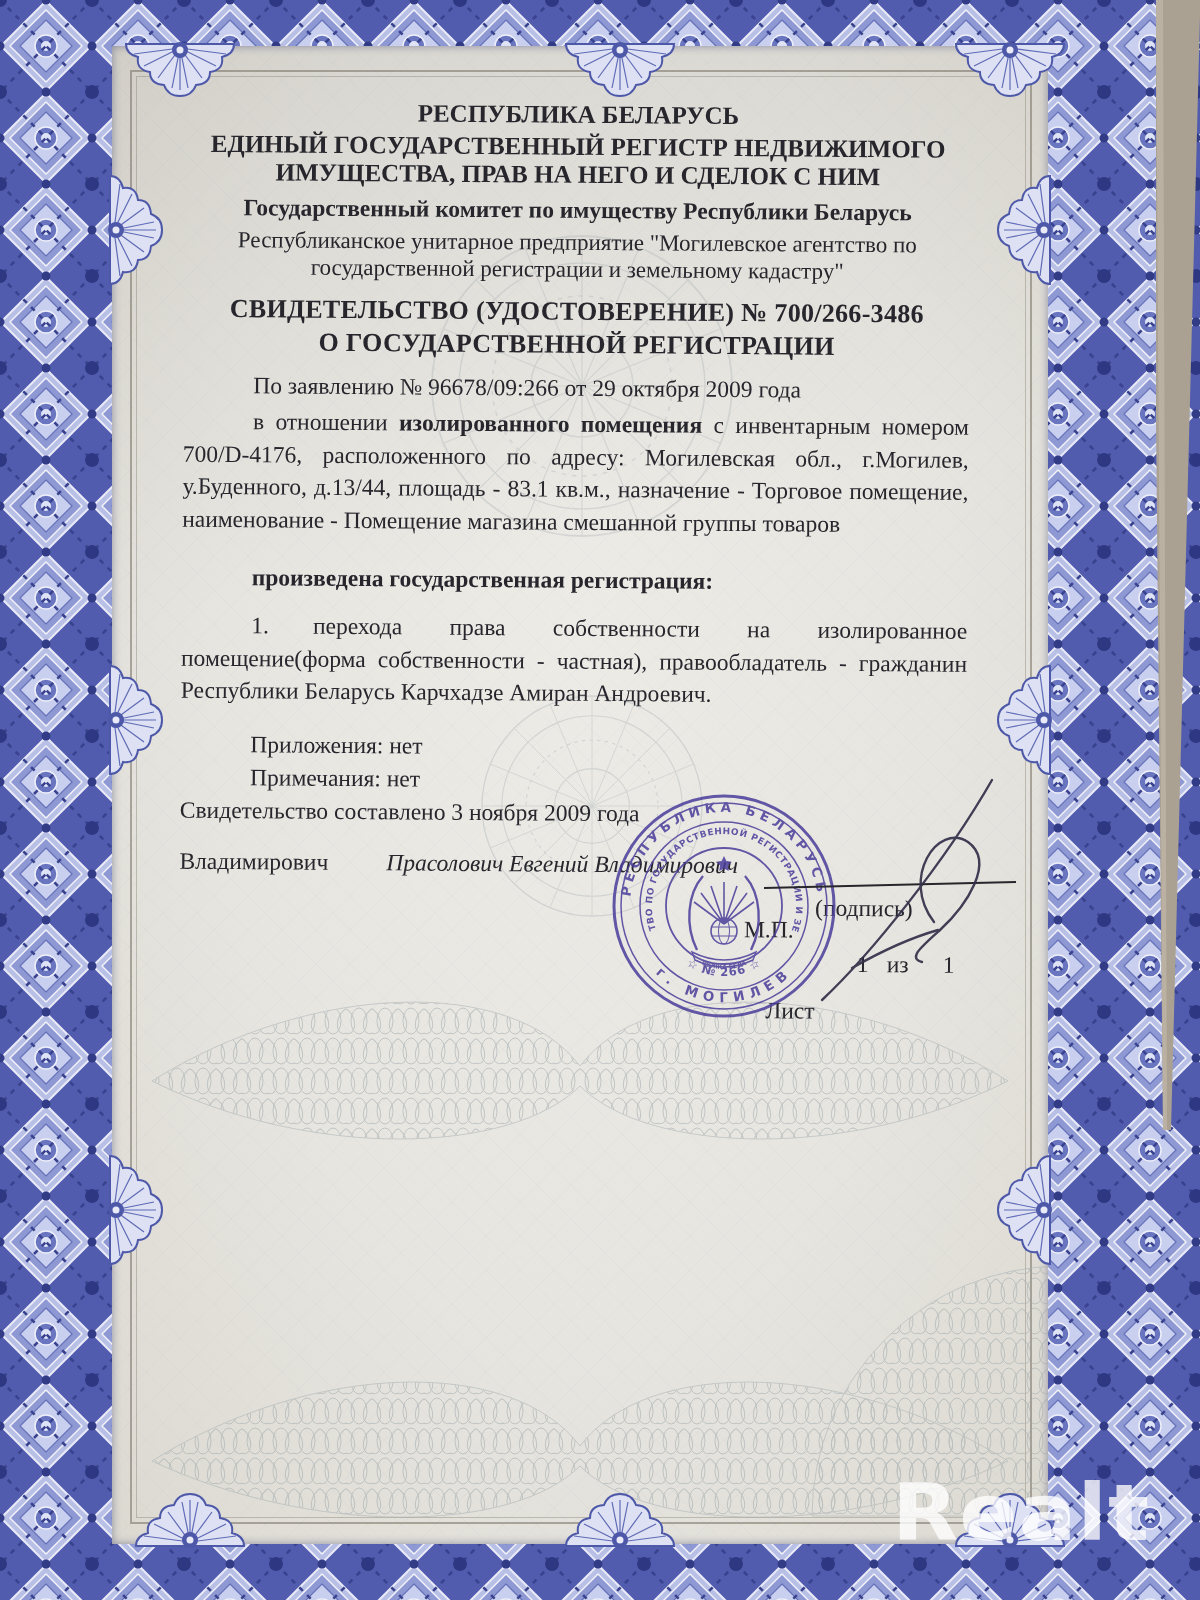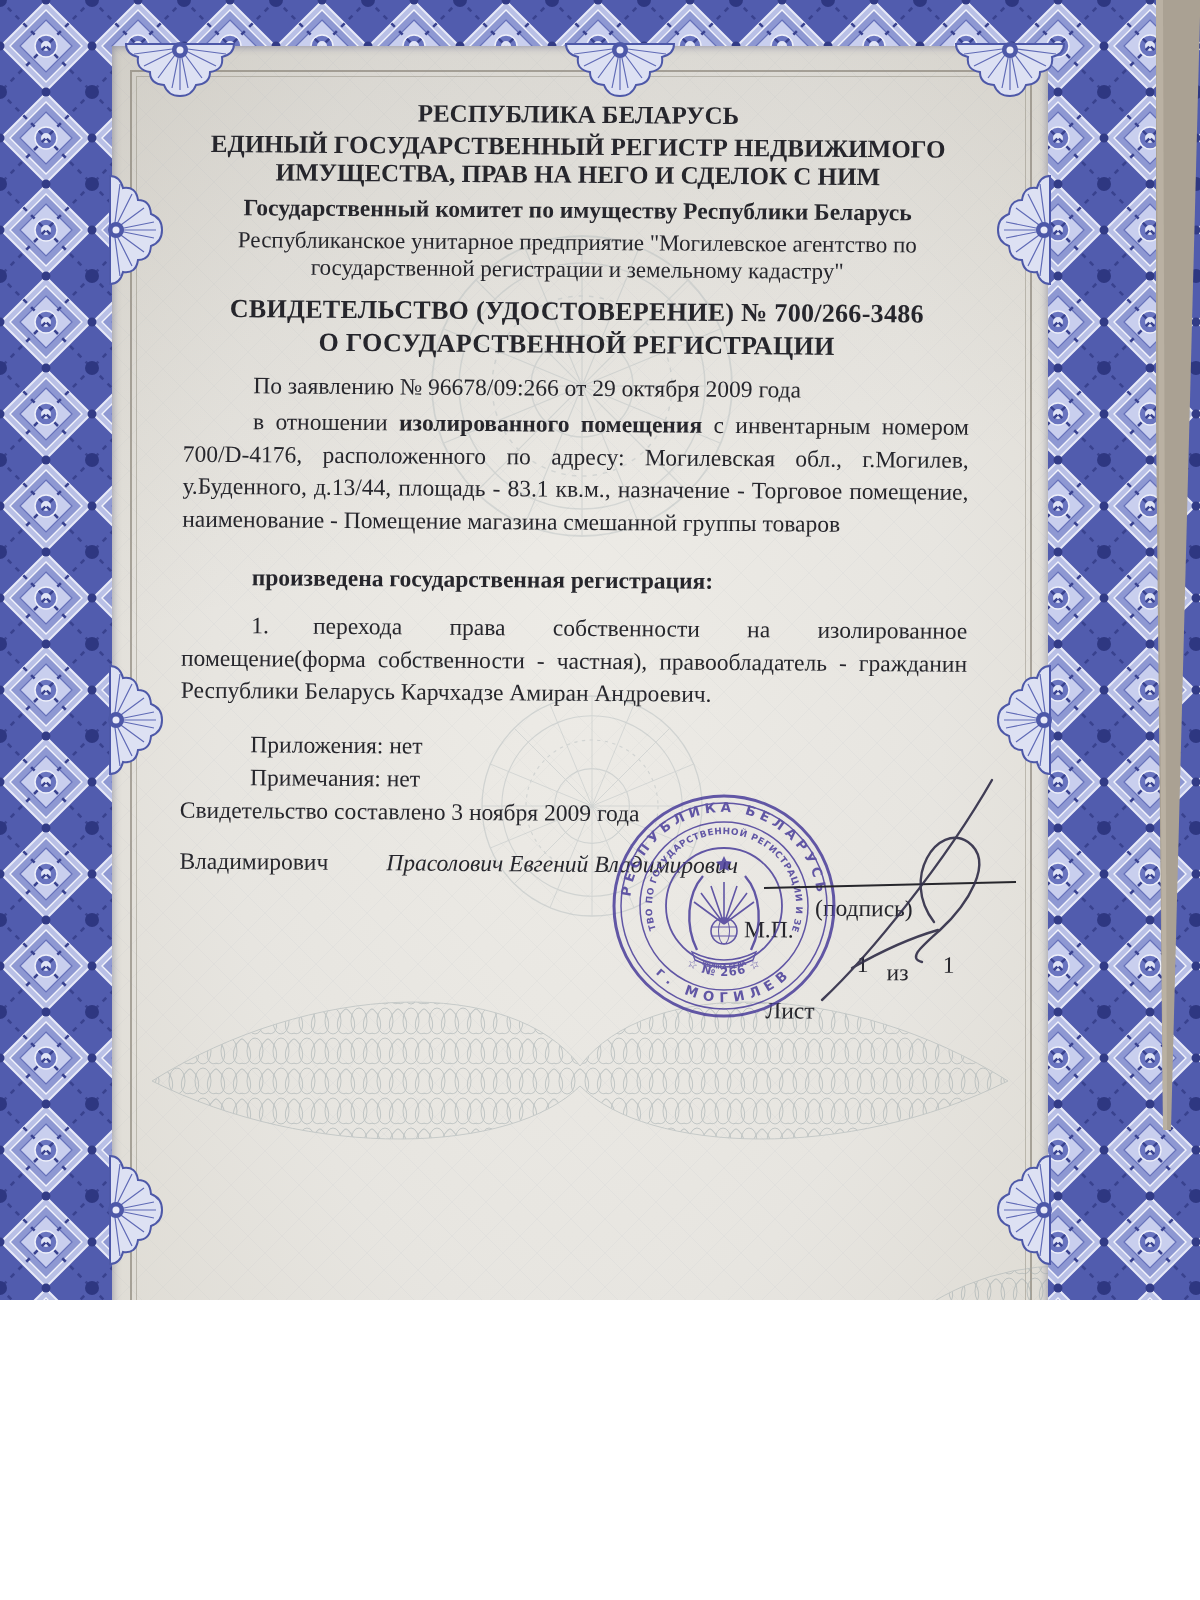--- a/index.html
+++ b/index.html
@@ -1,16 +1,16 @@
 <!DOCTYPE html>
 <html><head>
 <meta charset="utf-8">
 <style>
   html,body{margin:0;padding:0;}
-  #page{position:relative;width:1200px;height:1300px;overflow:hidden;
+  #page{position:relative;width:1200px;height:1600px;overflow:hidden;
         background:#3b82f6;font-family:"Liberation Serif",serif;}
   .layer{position:absolute;left:0;top:0;width:1200px;height:1600px;pointer-events:none;}
   #paper{position:absolute;left:112px;top:46px;width:936px;height:1498px;overflow:hidden;
          background:
            linear-gradient(168deg, rgba(105,100,90,0.12), rgba(255,255,255,0) 35%),
            radial-gradient(ellipse at 50% 40%, #edebe6 0%, #e7e5e0 55%, #dcd9d1 100%);
          box-shadow:0 0 8px rgba(35,40,90,.45) inset;}
   .frame-outer{position:absolute;left:18px;top:24px;right:16px;bottom:20px;
          border:2px solid rgba(118,112,98,.55);}
   .frame-inner{position:absolute;left:24px;top:30px;right:22px;bottom:26px;
@@ -126,21 +126,21 @@
     <div class="blk body ind" style="top:764px;">Примечания: нет</div>
     <div class="blk body" style="top:797px;">Свидетельство составлено 3 ноября 2009 года</div>
 
     <div class="blk body" style="top:848px;"><span>Владимирович</span><span class="i" style="margin-left:58px;">Прасолович Евгений Владимирович</span></div>
 
     <div class="t body" style="left:816px;top:890px;text-align:right;">(подпись)</div>
     <div class="t body" style="left:745px;top:912px;">М.П.</div>
 
     <div class="t body" style="left:767px;top:946px;margin-top:47px;">Лист</div>
     <div class="t body" style="left:858px;top:946px;">1</div>
-    <div class="t body" style="left:888px;top:946px;margin-top:8px;">из</div>
+    <div class="t body" style="left:888px;top:946px;">из</div>
     <div class="t body" style="left:944px;top:946px;">1</div>
   </div>
 
   <svg class="layer" width="1200" height="1600" viewBox="0 0 1200 1600">
     <defs>
       <g id="fanDef">
         <path d="M-54 -2 Q-54 8 -42 11 Q-44 24 -30 26 Q-30 38 -16 39 Q-12 50 0 50 Q12 50 16 39 Q30 38 30 26 Q44 24 42 11 Q54 8 54 -2 Z" fill="#dde1f3" stroke="#4d58a8" stroke-width="2"></path>
         <path d="M0 2 L-46 8 M0 2 L-36 20 M0 2 L-22 32 M0 2 L-8 42 M0 2 L8 42 M0 2 L22 32 M0 2 L36 20 M0 2 L46 8 M0 2 L0 44" stroke="#5f6ab6" stroke-width="1.2" fill="none"></path>
         <circle cx="0" cy="4" r="8" fill="#4d58a8"></circle>
         <circle cx="0" cy="4" r="3.5" fill="#e8eaf8"></circle>

